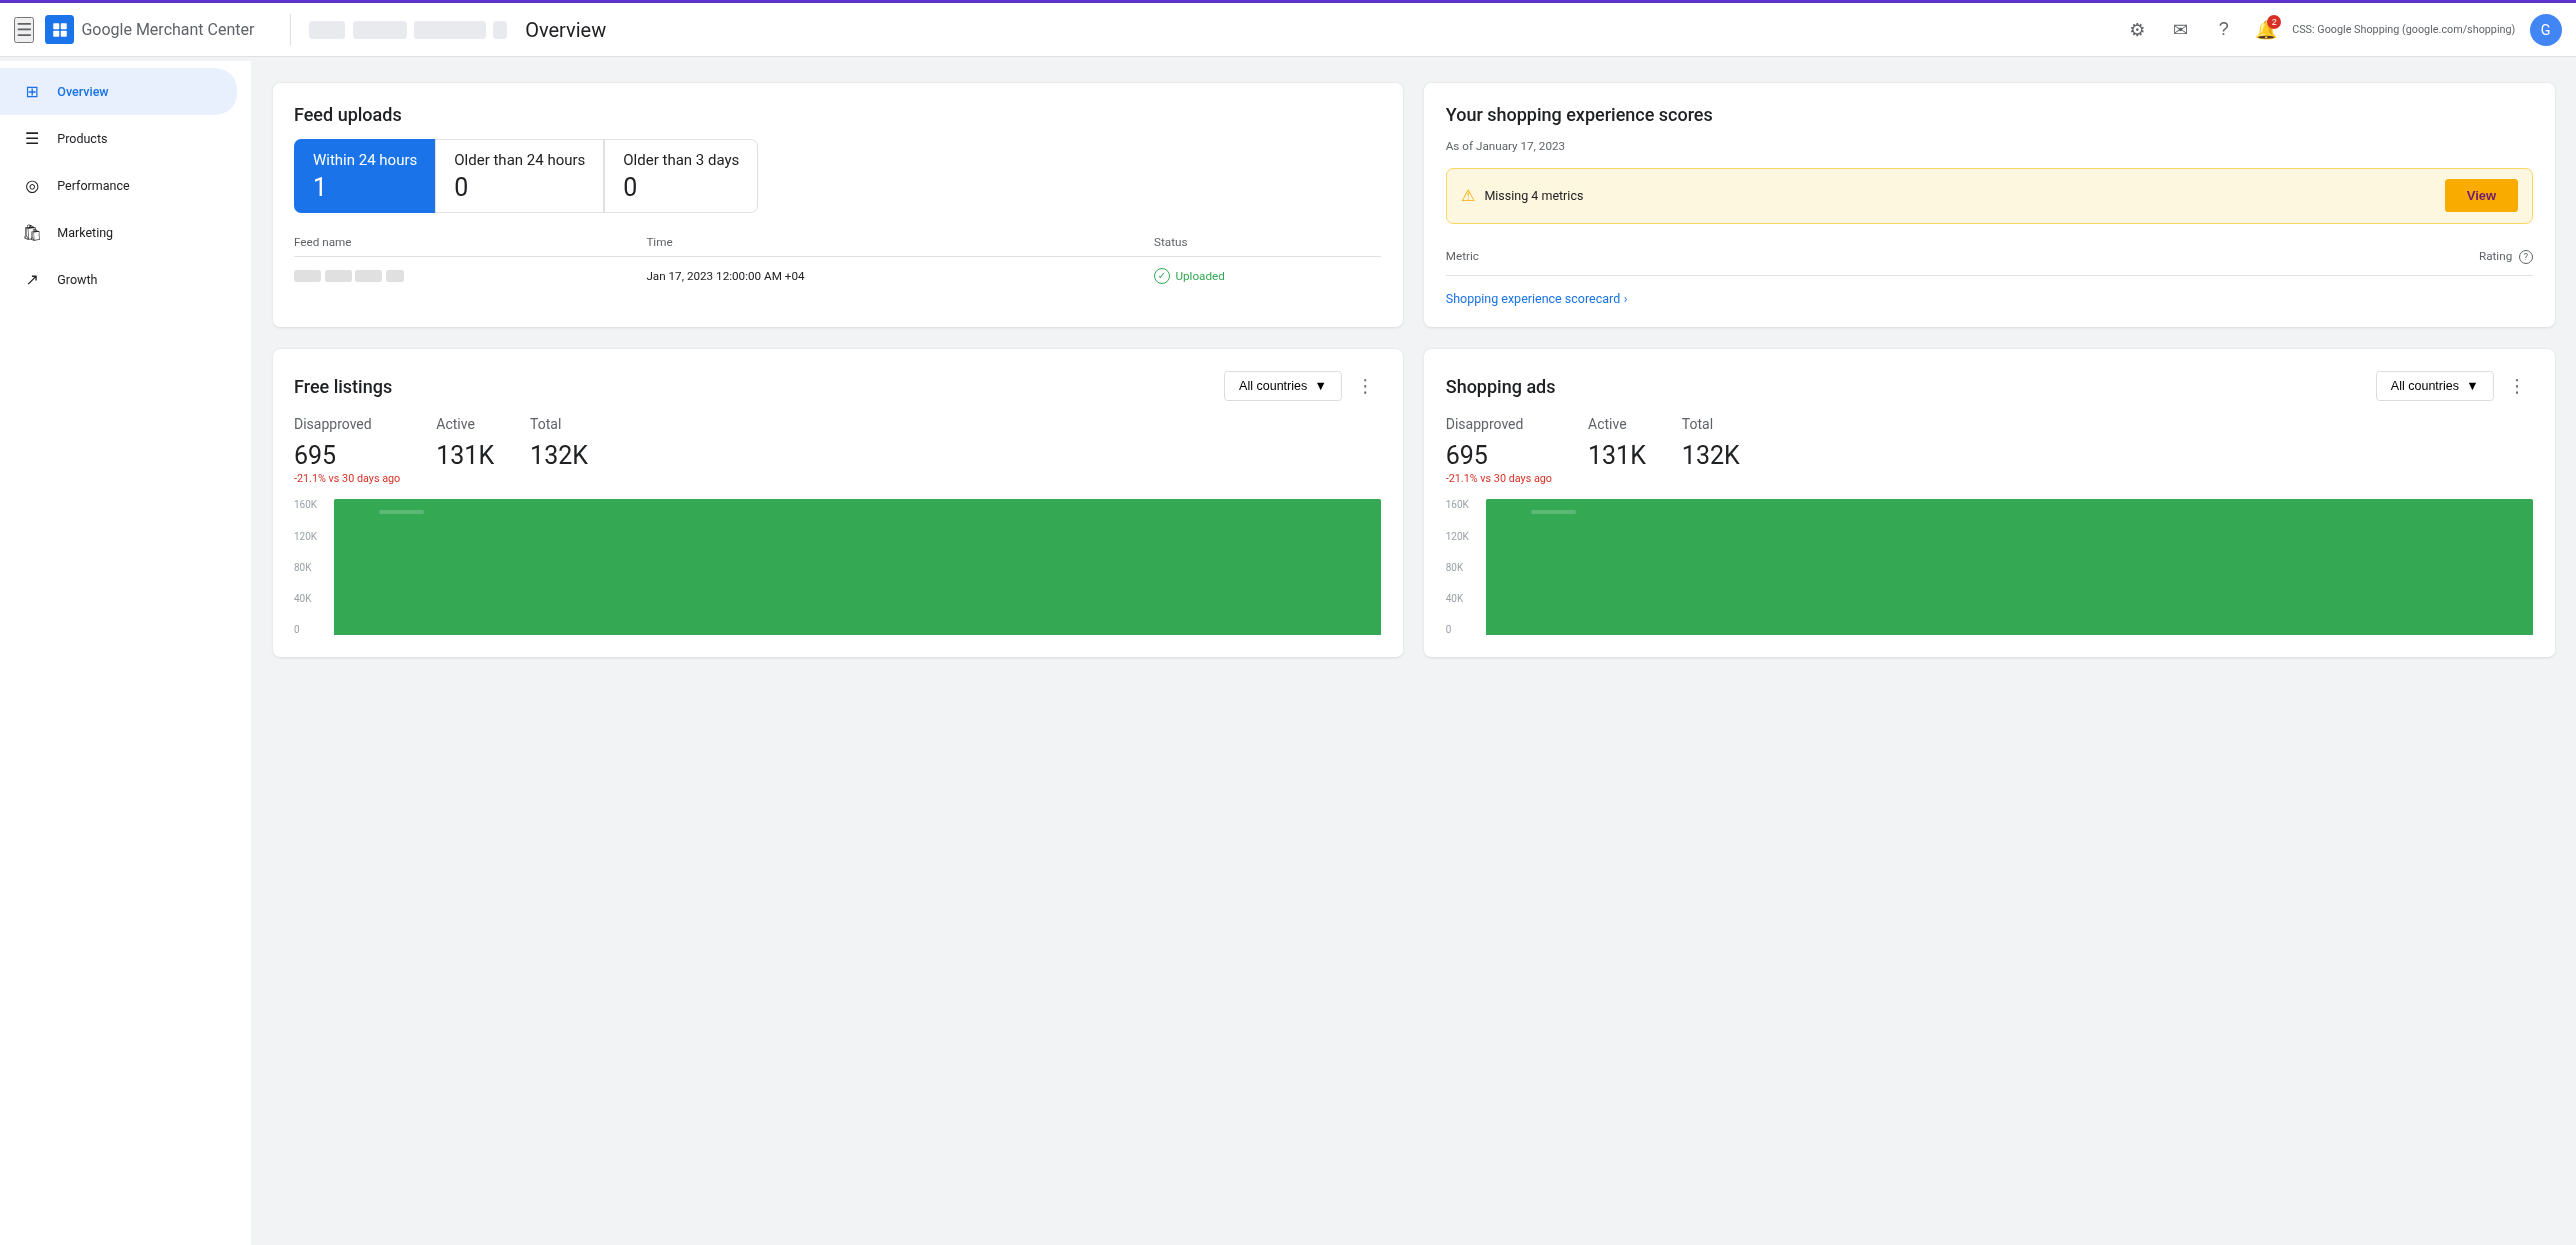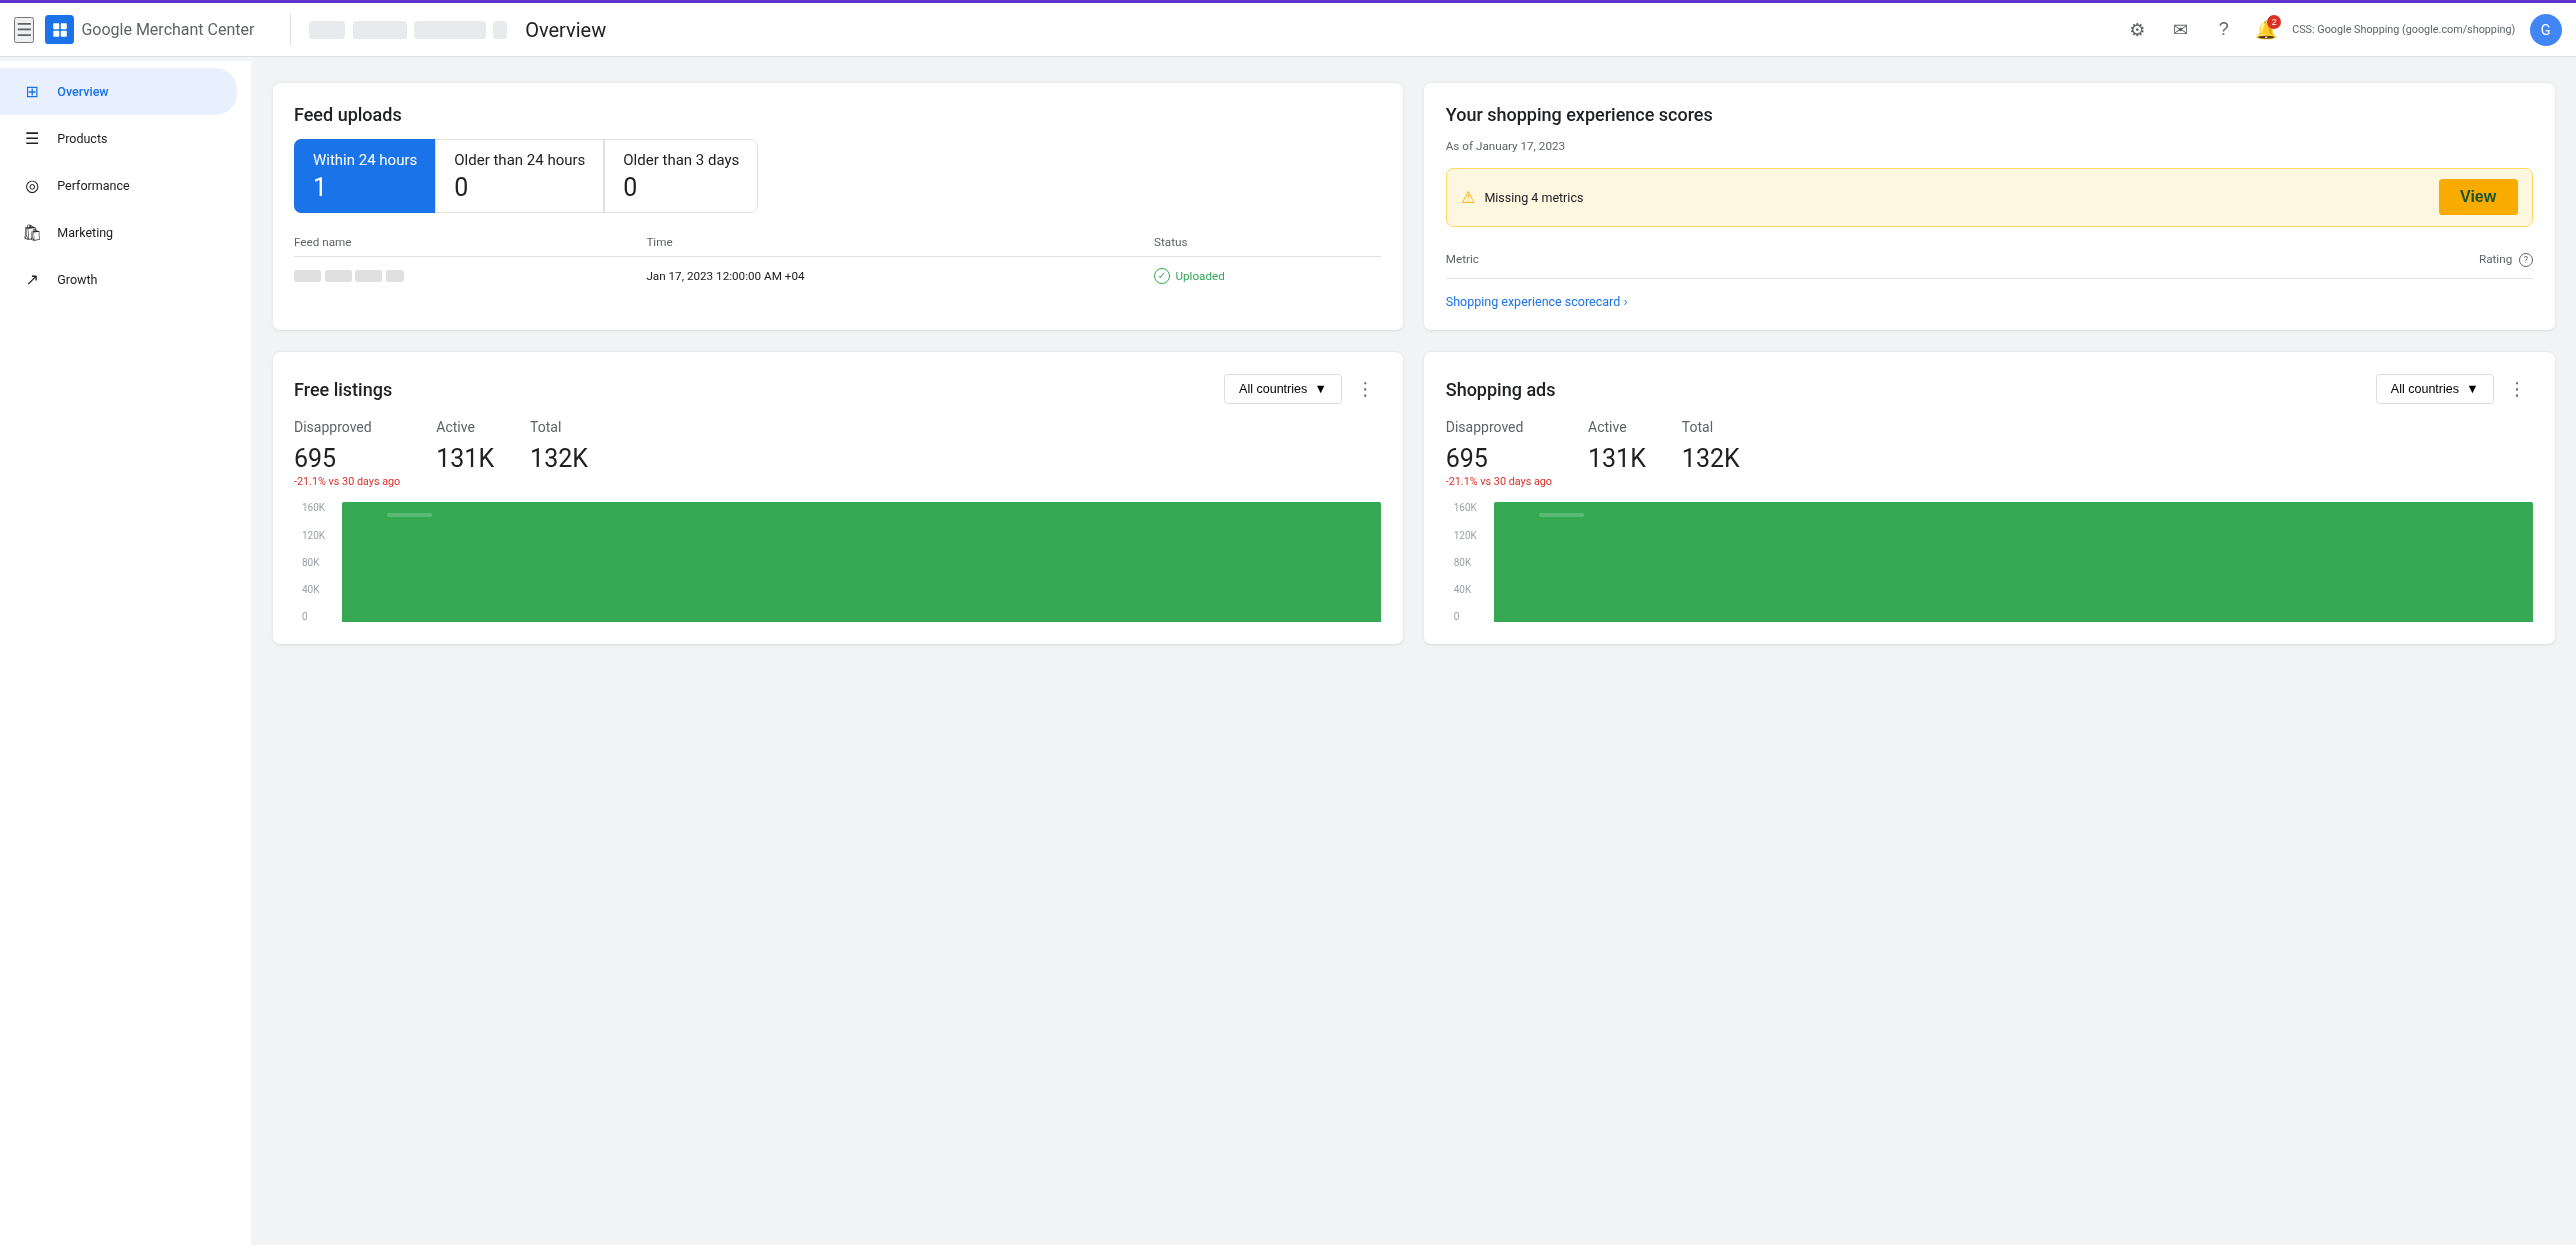--- a/index.html
+++ b/index.html
@@ -65,40 +65,40 @@
     .feed-name-placeholder { display: flex; gap: 3.6px; align-items: center; }
     .placeholder-block { height: 12.5px; background: #e0e0e0; border-radius: 2.7px; }
     .status-uploaded { display: flex; align-items: center; gap: 5.4px; color: #34a853; }
     .check-circle { width: 16px; height: 16px; border-radius: 50%; border: 1.8px solid #34a853; display: flex; align-items: center; justify-content: center; font-size: 10px; }
 
     
     .scores-subtitle { font-size: 11.7px; color: #5f6368; margin-bottom: 14.3px; }
     .missing-metrics-banner { background: #fef7e0; border: 0.9px solid #fdd663; border-radius: 7.2px; padding: 10.8px 14.3px; display: flex; align-items: center; justify-content: space-between; margin-bottom: 14.3px; }
     .missing-left { display: flex; align-items: center; gap: 9px; }
     .warning-icon { color: #f9ab00; font-size: 16px; }
-    .view-btn { background: #f9ab00; color: #14532d; border: none; border-radius: 3.6px; padding: 9px 21.5px; font-size: 16px; font-weight: 600; cursor: pointer; }
+    .view-btn { background: #f9ab00; color: #701a75; border: none; border-radius: 3.6px; padding: 9px 21.5px; font-size: 13px; font-weight: 600; cursor: pointer; }
     .metric-header { display: flex; justify-content: space-between; padding: 10.8px 0; border-bottom: 0.9px solid #e0e0e0; color: #5f6368; font-size: 11.7px; }
     .metric-row { display: flex; justify-content: space-between; align-items: center; padding: 14.3px 0; border-bottom: 0.9px solid #e0e0e0; }
     .metric-name { font-size: 12.5px; color: #202124; }
     .metric-rating-excellent { color: #34a853; font-size: 12.5px; }
     .scorecard-link { color: #1a73e8; font-size: 12.5px; display: flex; align-items: flex-start; gap: 3.6px; cursor: pointer; margin-top: 14.3px; }
     .info-icon { width: 14.3px; height: 14.3px; border-radius: 50%; border: 1.3px solid #5f6368; display: inline-flex; align-items: center; justify-content: center; font-size: 9px; color: #5f6368; margin-left: 3.6px; }
 
     
     .listings-header { display: flex; align-items: center; justify-content: space-between; margin-bottom: 14.3px; }
     .listings-title { font-size: 18px; font-weight: 500; }
     .listings-controls { display: flex; align-items: center; gap: 7.2px; }
     .country-dropdown { border: 0.9px solid #dadce0; border-radius: 3.6px; padding: 7.2px 14.3px; display: flex; align-items: center; gap: 7.2px; cursor: pointer; font-size: 12.5px; background: #fff; }
     .more-btn { width: 32px; height: 32px; border-radius: 50%; border: none; background: transparent; cursor: pointer; display: flex; align-items: center; justify-content: center; color: #5f6368; font-size: 18px; }
     .stats-row { display: flex; gap: 36px; margin-bottom: 14.3px; }
     .stat-item { }
     .stat-label { font-size: 14px; color: #5f6368; margin-bottom: 9px; }
     .stat-value { font-size: 25px; font-weight: 400; color: #202124; }
     .stat-change { font-size: 10.8px; color: #d93025; margin-top: 1.8px; }
-    .chart-area { position: relative; height: 120px; margin-left: 8px; }
+    .chart-area { position: relative; height: 136px; }
     .chart-labels { position: absolute; left: 0; top: 0; bottom: 0; display: flex; flex-direction: column; justify-content: space-between; font-size: 10px; color: #9aa0a6; }
     .chart-bar-area { margin-left: 40px; height: 100%; background: #34a853; border-radius: 1.8px 1.8px 0 0; position: relative; overflow: hidden; }
     .chart-bar { width: 100%; height: 75%; background: #34a853; position: absolute; bottom: 0; }
     .chart-peak { position: absolute; top: 9px; left: 36px; width: 54px; height: 2.7px; background: #5bb974; border-radius: 1.8px; }
   </style>
 </head>
 <body>
 
 <nav class="top-nav">
   <button class="hamburger">☰</button>

